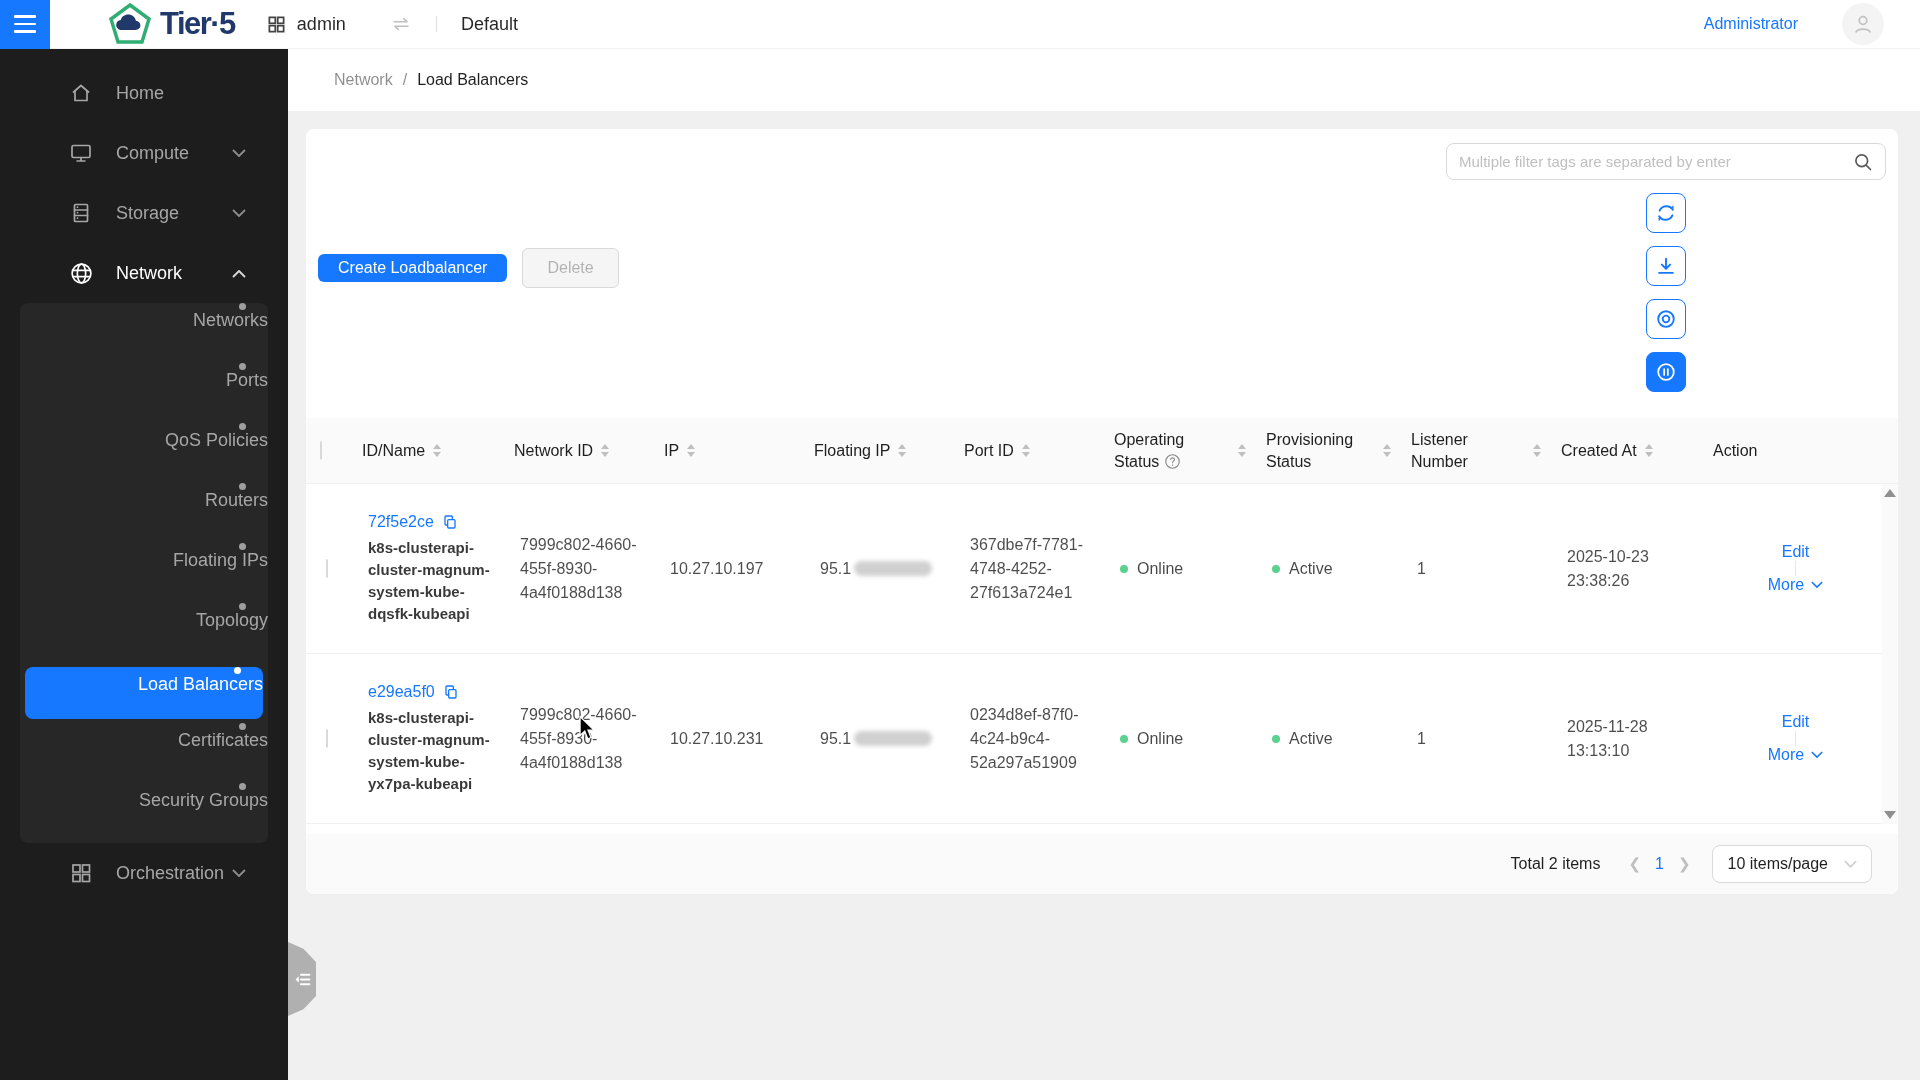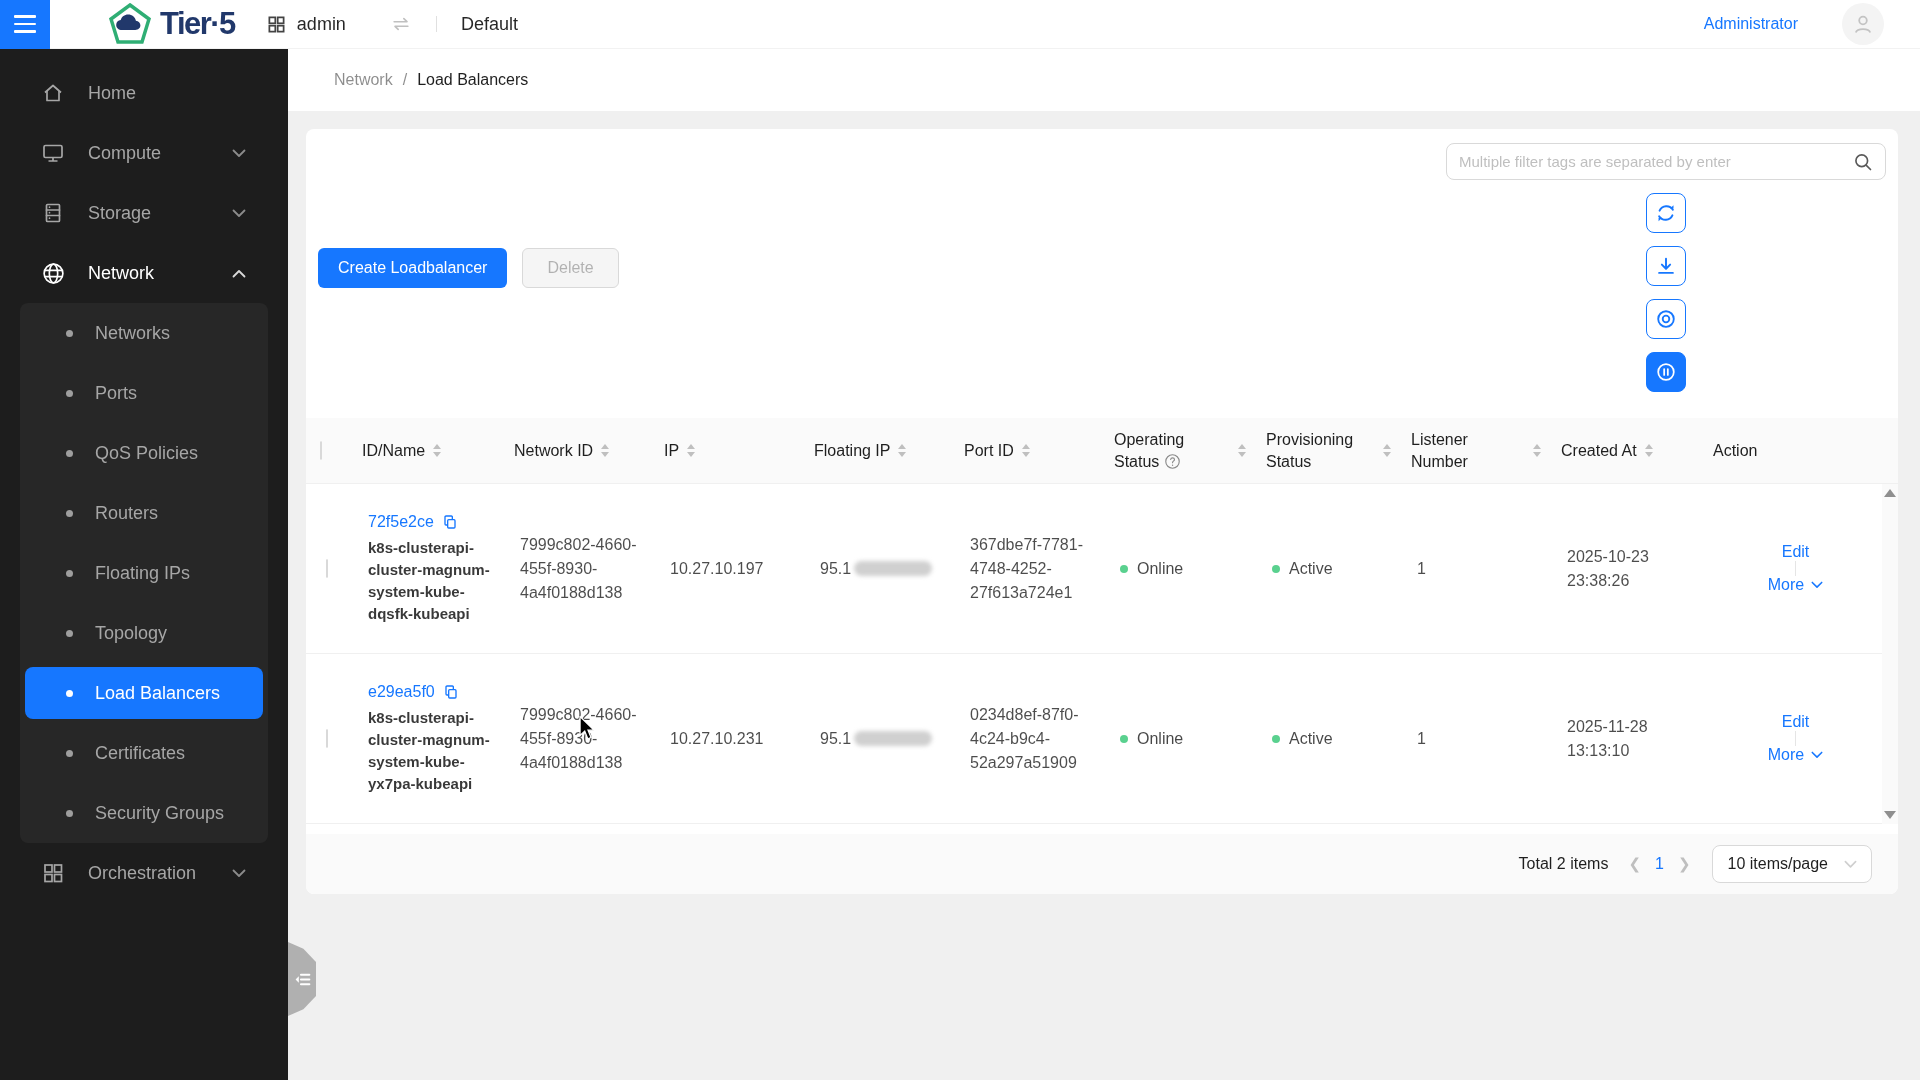--- a/index.html
+++ b/index.html
@@ -19,31 +19,31 @@
   .tb-divider { width:1px; height:16px; background:rgba(0,0,0,0.12); margin:0 24px; }
   .tb-domain { font-size:18px; color:rgba(0,0,0,0.85); }
   .topbar-right { margin-left:auto; display:flex; align-items:center; gap:44px; padding-right:36px; }
   .admin-link { color:#1677ff; font-size:16px; text-decoration:none; }
   .avatar { width:42px; height:42px; border-radius:50%; background:#f4f4f4;
             display:flex; align-items:center; justify-content:center; }
 
   
   .sidebar { position:fixed; top:49px; left:0; bottom:0; width:288px; background:#1d1d1d; z-index:20; }
   .side-item { height:60px; display:flex; align-items:center; padding:0 42px 0 40px;
-               color:#a6a6a6; font-size:18px; cursor:pointer; }
+               color:#a6a6a6; font-size:18px; cursor:pointer;margin-left:28px; }
   .side-item.first { margin-top:14px; }
   .side-item .s-icon { width:26px; height:26px; flex:none; display:flex; align-items:center; justify-content:center; }
   .side-item .s-label { margin-left:22px; flex:1; }
   .side-item.active-parent { color:#ffffff; }
   .chev { color:#8c8c8c; display:flex; }
   .side-item.active-parent .chev { color:#d9d9d9; }
 
   .submenu { background:#272727; border-radius:8px; margin:0 20px; overflow:hidden; }
-  .sub-item { height:60px; display:flex; align-items:center; padding-left:46px;
-              color:#a6a6a6; font-size:18px; cursor:pointer; }
+  .sub-item { height:60px; display:flex; align-items:flex-end; padding-left:46px;
+              color:#a6a6a6; font-size:18px; cursor:pointer;flex-direction:column; }
   .sub-item .bullet { width:7px; height:7px; border-radius:50%; background:#9e9e9e; margin-right:22px; flex:none; }
   .sub-item.active { height:52px; margin:4px 5px; border-radius:8px; background:#1677ff;
                      color:#fff; padding-left:41px; }
   .sub-item.active .bullet { background:#fff; }
 
   .collapse-handle { position:fixed; left:288px; top:942px; width:28px; height:74px; z-index:25;
                      background:#a9a9a9; opacity:0.9;
                      clip-path:polygon(0 0, 55% 9%, 100% 27%, 100% 73%, 55% 91%, 0 100%);
                      display:flex; align-items:center; justify-content:center; cursor:pointer; }
 
@@ -51,21 +51,21 @@
   .main { margin-left:288px; padding-top:49px; }
   .breadcrumb-bar { background:#fff; height:62px; display:flex; align-items:center;
                     padding-left:46px; font-size:16px; }
   .bc-parent { color:rgba(0,0,0,0.45); text-decoration:none; cursor:pointer; }
   .bc-sep { color:rgba(0,0,0,0.45); margin:0 10px; }
   .bc-current { color:rgba(0,0,0,0.88); }
 
   .card { background:#fff; border-radius:8px; margin:18px 22px 0 18px; position:relative; }
 
   .card-toolbar { display:flex; align-items:center; padding:14px 12px 0 12px; }
-  .btn-primary { height:40px; background:#1677ff; color:#fff; border:none; border-radius:6px;
+  .btn-primary { height:28px; background:#1677ff; color:#fff; border:none; border-radius:6px;
                  font-size:16px; padding:0 20px; cursor:pointer; font-family:inherit; }
   .btn-disabled { height:40px; background:rgba(0,0,0,0.04); color:rgba(0,0,0,0.28);
                   border:1px solid #d9d9d9; border-radius:6px; font-size:16px; padding:0 24px;
                   margin-left:15px; font-family:inherit; }
   .toolbar-right { margin-left:auto; display:flex; align-items:center; gap:13px;flex-direction:column; }
   .search-box { width:440px; height:37px; border:1px solid #d9d9d9; border-radius:8px; background:#fff;
                 display:flex; align-items:center; padding:0 12px; }
   .search-box input { border:none; outline:none; flex:1; font-size:15px; color:rgba(0,0,0,0.88);
                       font-family:inherit; background:transparent; }
   .search-box input::placeholder { color:#bfbfbf; }
@@ -123,21 +123,21 @@
              padding:5px 0; }
   .scroll-up { width:0; height:0; border-left:6px solid transparent; border-right:6px solid transparent;
                border-bottom:8px solid #8f8f8f; cursor:pointer; }
   .scroll-down { width:0; height:0; border-left:6px solid transparent; border-right:6px solid transparent;
                  border-top:8px solid #8f8f8f; cursor:pointer; }
 
   
   .card-footer { background:#fafafa; border-radius:0 0 8px 8px; height:60px; margin-top:10px;
                  display:flex; align-items:center; justify-content:flex-end; padding-right:26px;
                  font-size:16px; color:rgba(0,0,0,0.88); }
-  .pg-total { margin-right:14px; }
+  .pg-total { margin-right:22px; }
   .pg-arrow { color:#bfbfbf; font-size:15px; cursor:pointer; padding:0 6px; }
   .pg-current { color:#1677ff; padding:0 8px; cursor:pointer; }
   .page-size { height:38px; border:1px solid #d9d9d9; border-radius:8px; background:#fff;
                display:flex; align-items:center; gap:16px; padding:0 14px; margin-left:16px; cursor:pointer; }
   .page-size .ps-chev { color:#cfcfcf; display:flex; }
 
   .cursor { position:fixed; left:576px; top:716px; z-index:99; pointer-events:none; }
 </style>
 </head>
 <body>

